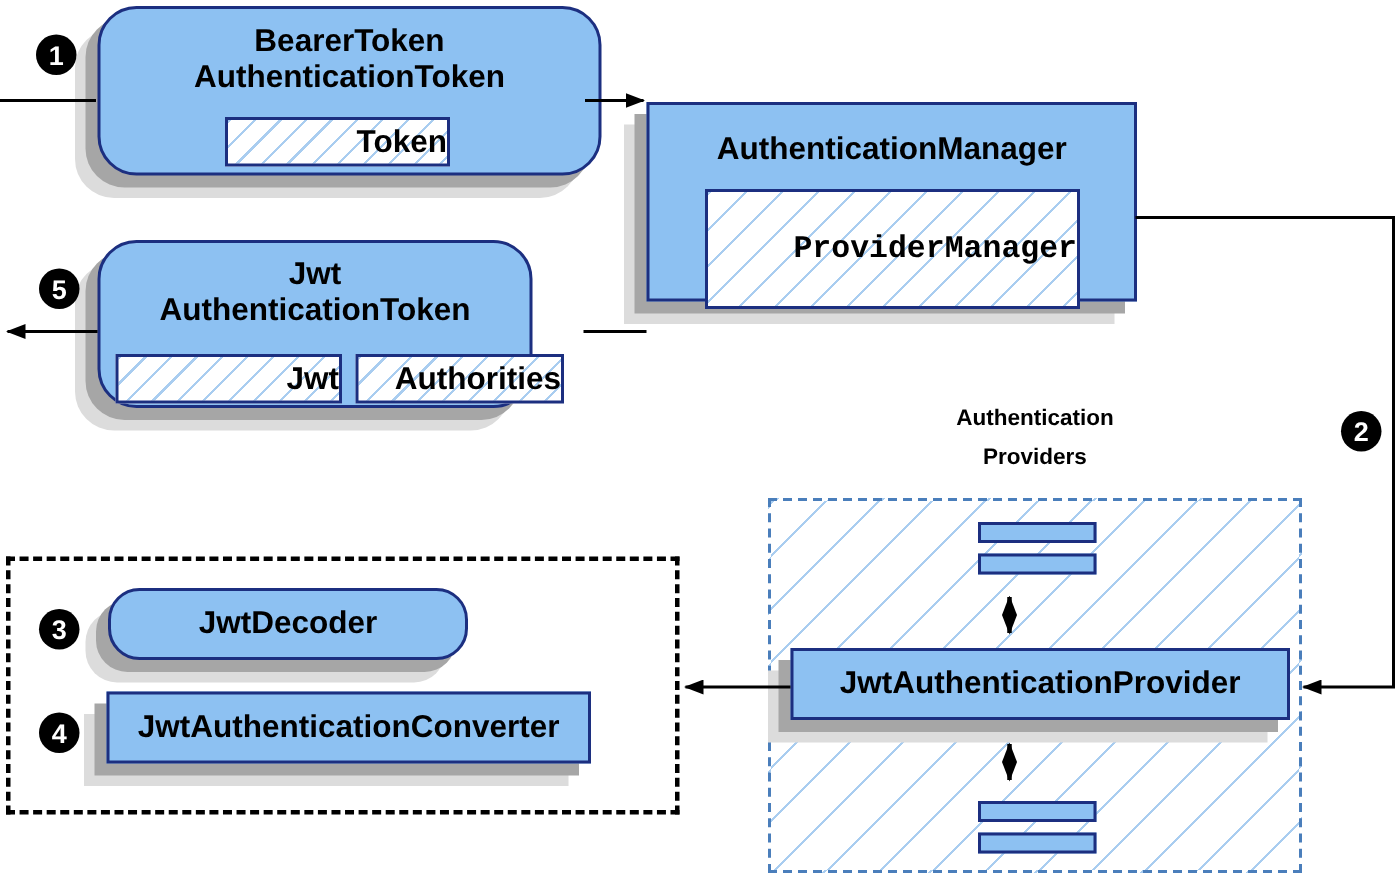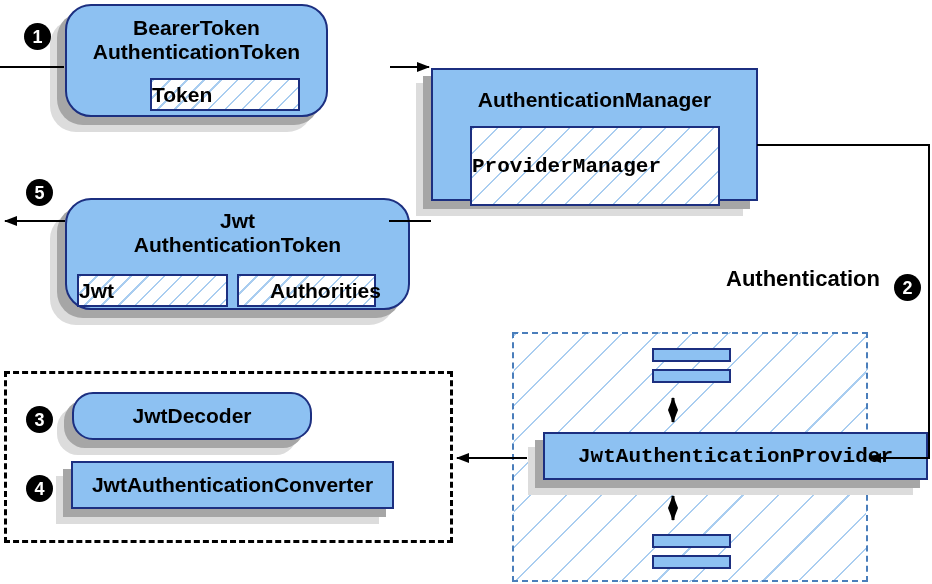--- a/index.html
+++ b/index.html
@@ -22,38 +22,38 @@
     position:absolute;background:var(--box-fill);
     border:2px solid var(--box-border);box-sizing:border-box;z-index:2;
   }
   .rounded{border-radius:26px;}
   .shadowed{box-shadow:-8px 8px 0 0 var(--shadow-dark), -15px 15px 0 0 var(--shadow-light);}
   .box-title{text-align:center;font-size:21px;line-height:24px;}
   .inner-box{
     position:absolute;box-sizing:border-box;border:2px solid var(--box-border);
     background-color:#ffffff;
     background-image:repeating-linear-gradient(135deg,var(--hatch) 0,var(--hatch) 1.5px,transparent 1.5px,transparent 12px);
-    display:flex;align-items:center;justify-content:flex-start;
+    display:flex;align-items:center;justify-content:flex-end;
     font-size:21px;
   }
   .hatch-wide{
     background-color:#ffffff;
     background-image:repeating-linear-gradient(135deg,var(--hatch) 0,var(--hatch) 1.5px,transparent 1.5px,transparent 17px);
     font-family:Liberation Mono, monospace;
   }
   .providers-container{
     position:absolute;left:512px;top:332px;width:356px;height:250px;box-sizing:border-box;
     border:2px dashed var(--dashed-blue);
     background-color:#ffffff;
     background-image:repeating-linear-gradient(135deg,var(--hatch) 0,var(--hatch) 1.5px,transparent 1.5px,transparent 25px);
     z-index:1;
   }
   .providers-label{
-    position:absolute;left:524px;top:266px;width:356px;text-align:right;
-    font-size:22px;line-height:26px;z-index:2;
+    position:absolute;left:512px;top:266px;width:356px;text-align:center;
+    font-size:15px;line-height:26px;z-index:2;
   }
   .bar{
     position:absolute;width:79px;height:14px;box-sizing:border-box;
     background:var(--box-fill);border:2px solid var(--box-border);z-index:2;
   }
   .decoder-dashed{
     position:absolute;left:4px;top:371px;width:449px;height:172px;box-sizing:border-box;
     border:3px dashed #000000;z-index:1;
   }
   .flat-label-box{
@@ -92,62 +92,63 @@
     <line x1="673" y1="398" x2="673" y2="422" stroke="#000" stroke-width="3" marker-start="url(#arrow)" marker-end="url(#arrow)"></line>
     <line x1="673" y1="496" x2="673" y2="520" stroke="#000" stroke-width="3" marker-start="url(#arrow)" marker-end="url(#arrow)"></line>
   </svg>
 
   <div class="step-circle" style="left:24px;top:23px;">1</div>
   <div class="step-circle" style="left:894px;top:274px;">2</div>
   <div class="step-circle" style="left:26px;top:406px;">3</div>
   <div class="step-circle" style="left:26px;top:475px;">4</div>
   <div class="step-circle" style="left:26px;top:179px;">5</div>
 
-  <div class="box rounded shadowed" style="left:65px;top:4px;width:263px;height:113px;">
+  <div class="box rounded shadowed" style="left:65px;top:4px;width:336px;height:113px;">
     <div class="box-title" style="padding-top:10px;">
       <div>BearerToken</div>
       <div>AuthenticationToken</div>
     </div>
     <div class="inner-box" style="left:83px;top:72px;width:150px;height:33px;">
       <span>Token</span>
     </div>
   </div>
 
   <div class="box shadowed" style="left:431px;top:68px;width:327px;height:133px;">
     <div class="box-title" style="padding-top:18px;">AuthenticationManager</div>
     <div class="inner-box hatch-wide" style="left:37px;top:56px;width:250px;height:80px;">
       <span>ProviderManager</span>
     </div>
   </div>
 
-  <div class="box rounded shadowed" style="left:65px;top:160px;width:345px;height:112px;margin-top:38px;">
+  <div class="box rounded shadowed" style="left:65px;top:160px;width:290px;height:112px;">
     <div class="box-title" style="padding-top:9px;">
       <div>Jwt</div>
       <div>AuthenticationToken</div>
     </div>
     <div class="inner-box" style="left:10px;top:74px;width:151px;height:33px;">
       <span>Jwt</span>
     </div>
     <div class="inner-box" style="left:170px;top:74px;width:139px;height:33px;padding-left:31px;">
       <span>Authorities</span>
     </div>
   </div>
 
   <div class="providers-label">
     <div>Authentication</div>
+    <div>Providers</div>
   </div>
 
   <div class="providers-container"></div>
 
   <div class="bar" style="left:652px;top:348px;"></div>
   <div class="bar" style="left:652px;top:369px;"></div>
   <div class="bar" style="left:652px;top:534px;"></div>
   <div class="bar" style="left:652px;top:555px;"></div>
 
-  <div class="box shadowed flat-label-box" style="left:543px;top:432px;width:385px;height:48px;z-index:3;font-family:Liberation Mono, monospace;">
+  <div class="box shadowed flat-label-box" style="left:527px;top:432px;width:333px;height:48px;z-index:3;">
     <span>JwtAuthenticationProvider</span>
   </div>
 
   <div class="decoder-dashed"></div>
 
   <div class="box shadowed flat-label-box" style="left:72px;top:392px;width:240px;height:48px;border-radius:21px;">
     <span>JwtDecoder</span>
   </div>
 
   <div class="box shadowed flat-label-box" style="left:71px;top:461px;width:323px;height:48px;">

